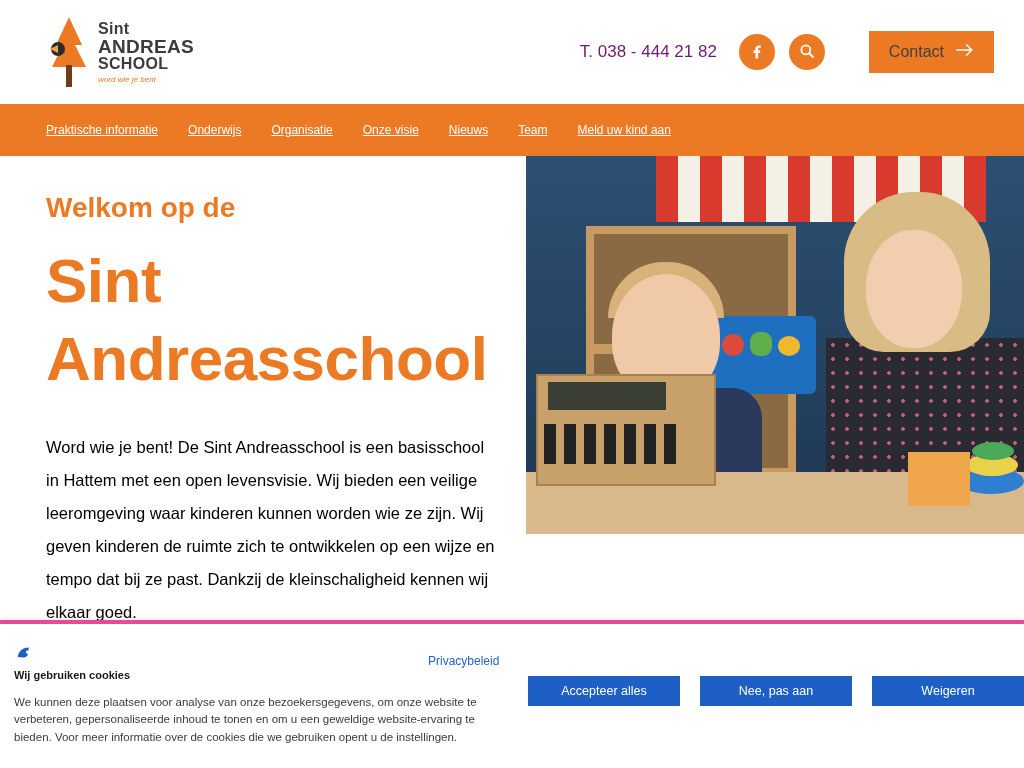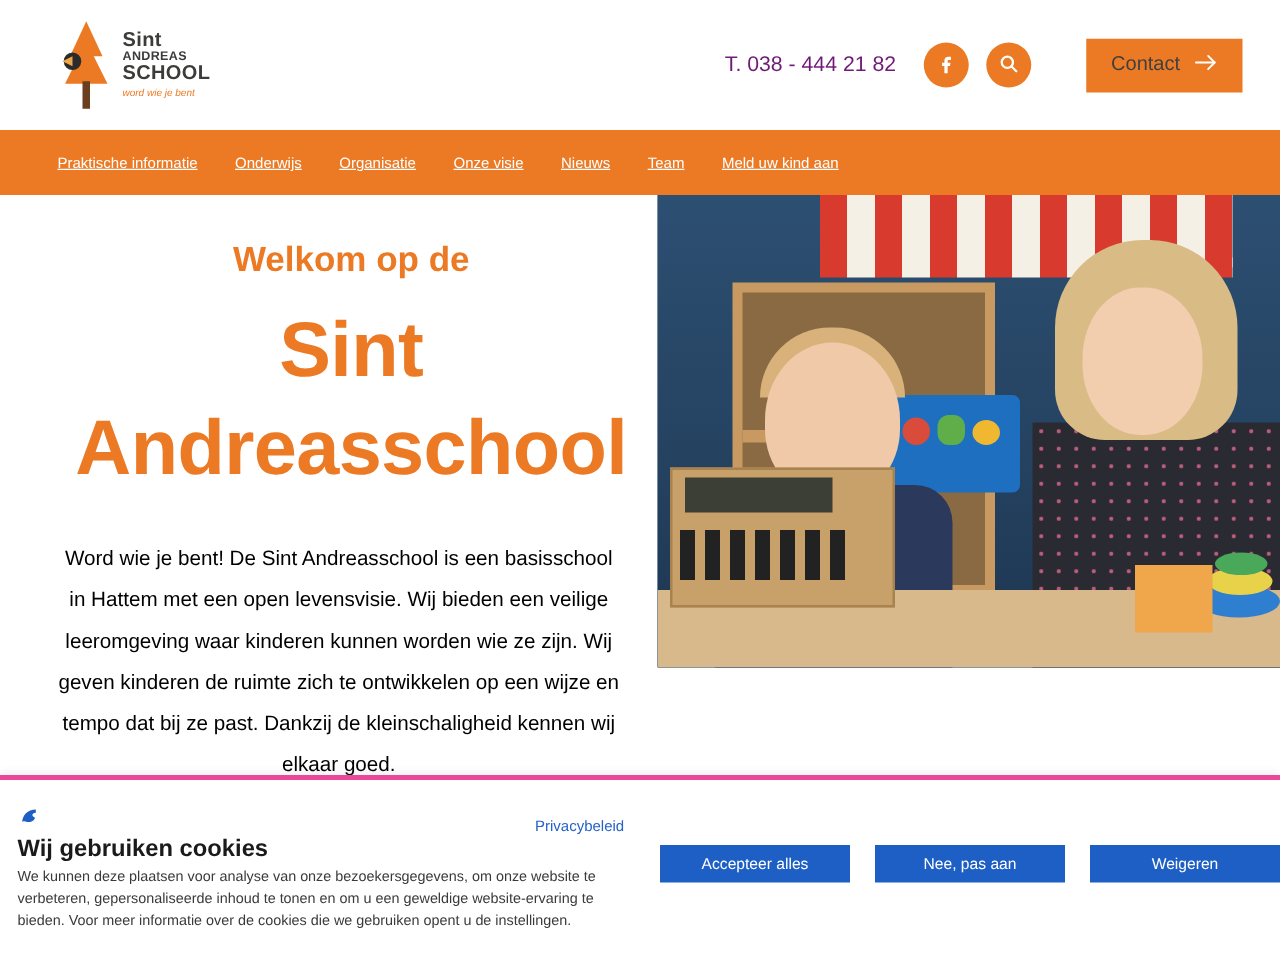--- a/index.html
+++ b/index.html
@@ -19,21 +19,21 @@
     padding: 0 30px 0 46px;
     background: #ffffff;
   }
   .logo-wrap { display: flex; align-items: center; gap: 6px; }
   .logo-mark { width: 46px; height: 74px; position: relative; }
   .logo-text { display: flex; flex-direction: column; line-height: 1.0; }
   .logo-line1, .logo-line2, .logo-line3 {
     font-weight: bold; color: #3c3c3b; letter-spacing: .3px;
   }
   .logo-line1 { font-size: 16px; }
-  .logo-line2 { font-size: 10px; }
+  .logo-line2 { font-size: 19px; }
   .logo-line3 { font-size: 16px; }
   .logo-tag { font-size: 8px; color: #ec7a24; margin-top: 4px; font-style: italic; }
 
   .header-right {
     margin-left: auto;
     display: flex;
     align-items: center;
     gap: 14px;
   }
   .phone {
@@ -69,21 +69,21 @@
   }
   .nav-item {
     color: #ffffff;
     font-size: 12px;
     cursor: pointer;
     white-space: nowrap;
     text-decoration: underline;
   }
 
   
-  .hero { position: relative; height: 592px; background: #fff; text-align: center; }
+  .hero { position: relative; height: 592px; background: #fff; }
   .hero-left {
     position: absolute; left: 46px; top: 36px; width: 470px;
   }
   .welkom {
     color: #ec7a24;
     font-size: 28px;
     font-weight: bold;
     margin-bottom: 18px;
   }
   .hero-title {
@@ -142,21 +142,21 @@
   
   .cookie {
     position: absolute; left: 0; bottom: 0; width: 1024px; height: 148px;
     background: #ffffff;
     border-top: 4px solid #ec4899;
     box-shadow: 0 -2px 8px rgba(0,0,0,.07);
   }
   .cookie-icon { position: absolute; left: 14px; top: 18px; width: 22px; height: 22px; }
   .cookie-title {
     position: absolute; left: 14px; top: 45px;
-    font-size: 19px; font-weight: bold; color: #1a1a1a;
+    font-size: 11px; font-weight: bold; color: #1a1a1a;
   }
   .cookie-body {
     position: absolute; left: 14px; top: 70px; width: 470px;
     font-size: 11.5px; line-height: 1.5; color: #3a3a3a;
   }
   .privacy-link {
     position: absolute; left: 428px; top: 30px;
     font-size: 12px; color: #2563c9; cursor: pointer; text-decoration: none;
   }
   .cookie-buttons {

